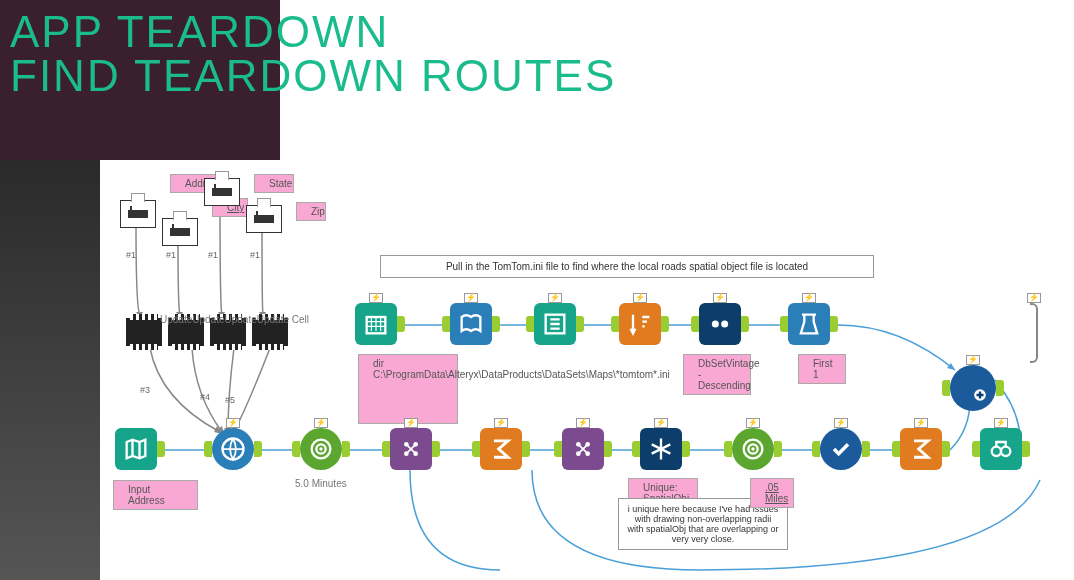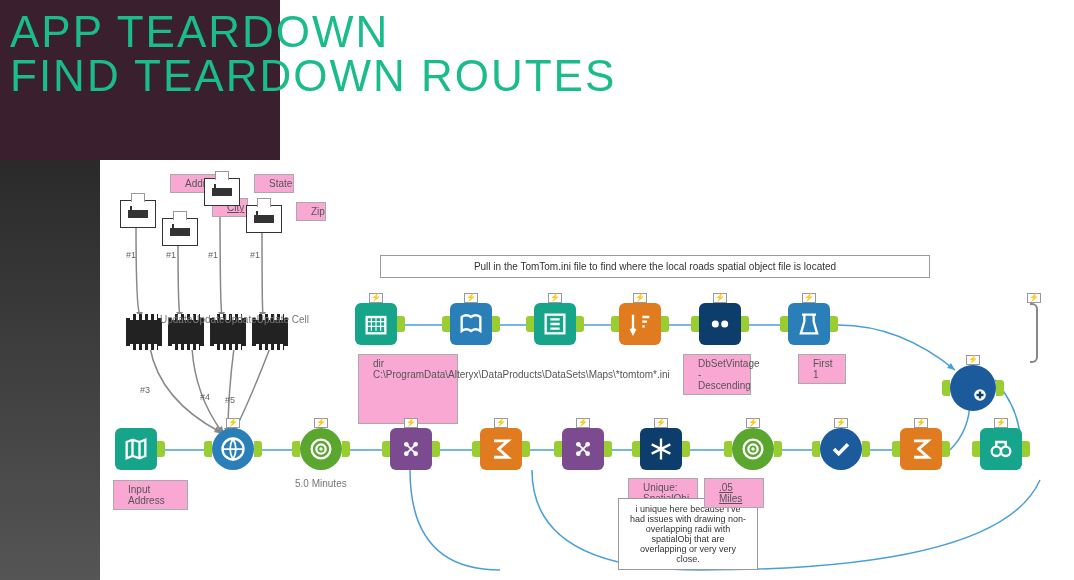--- a/index.html
+++ b/index.html
@@ -183,21 +183,21 @@
       <div class="action-tool"></div>
     </div>
 <div class="label-text" style="left:60px; top:144px; width:140px; white-space:nowrap;">
   <span>Update</span><span>Update</span><span>Update</span><span>Update Cell</span>
 </div>
 
 <div class="wire-label" style="left:40px; top:215px;">#3</div>
 <div class="wire-label" style="left:100px; top:222px;">#4</div>
 <div class="wire-label" style="left:125px; top:225px;">#5</div>
 
-<div class="annotation" style="left:280px; top:85px; width:550px;">Pull in the TomTom.ini file to find where the local roads spatial object file is located</div>
+<div class="annotation" style="left:280px; top:85px; width:494px;">Pull in the TomTom.ini file to find where the local roads spatial object file is located</div>
 
 <div class="node" style="left:255px; top:133px;">
   <div class="lightning">⚡</div>
   <div class="tool teal">
         <div class="anchor-r"></div>
     <svg viewBox="0 0 24 24">
           <rect x="4" y="6" width="16" height="14" fill="none" stroke="#fff" stroke-width="2"></rect>
           <path d="M8 6 L8 18 M12 6 L12 18 M16 6 L16 18 M4 10 L20 10 M4 14 L20 14" stroke="#fff" stroke-width="1"></path>
         </svg>
   </div>
@@ -283,21 +283,21 @@
 </div>
 
 <div class="node" style="left:15px; top:258px;">
   <div class="tool teal">
         <div class="anchor-r"></div>
     <svg viewBox="0 0 24 24">
           <path d="M4 6 L9 4 L15 6 L20 4 L20 18 L15 20 L9 18 L4 20 Z M9 4 L9 18 M15 6 L15 20" stroke="#fff" stroke-width="2" fill="none"></path>
         </svg>
   </div>
 </div>
-<div class="label-box" style="left:5px; top:310px; width:75px;">Input Address</div>
+<div class="label-box" style="left:5px; top:310px; width:85px;">Input Address</div>
 
 <div class="node" style="left:112px; top:258px;">
   <div class="lightning">⚡</div>
   <div class="tool blue" style="border-radius:50%;">
         <div class="anchor-l"></div>
         <div class="anchor-r"></div>
     <svg viewBox="0 0 24 24">
           <circle cx="12" cy="12" r="9" fill="none" stroke="#fff" stroke-width="2"></circle>
           <path d="M3 12 L21 12 M12 3 Q17 12 12 21 Q7 12 12 3" stroke="#fff" stroke-width="1.5" fill="none"></path>
         </svg>
@@ -363,35 +363,35 @@
   <div class="lightning">⚡</div>
   <div class="tool navy">
         <div class="anchor-l"></div>
         <div class="anchor-r"></div>
     <svg viewBox="0 0 24 24">
           <path d="M12 3 L12 21 M4 8 L20 16 M4 16 L20 8" stroke="#fff" stroke-width="2"></path>
         </svg>
   </div>
 </div>
 <div class="label-box" style="left:520px; top:308px; width:70px;">Unique: SpatialObj</div>
-<div class="annotation" style="left:518px; top:328px; width:140px; font-size:9px;">i unique here because I've had issues with drawing non-overlapping radii with spatialObj that are overlapping or very very close.</div>
+<div class="annotation" style="left:518px; top:328px; width:170px; font-size:9px;">i unique here because I've had issues with drawing non-overlapping radii with spatialObj that are overlapping or very very close.</div>
 
 <div class="node" style="left:632px; top:258px;">
   <div class="lightning">⚡</div>
   <div class="tool green">
         <div class="anchor-l"></div>
         <div class="anchor-r"></div>
     <svg viewBox="0 0 24 24">
           <circle cx="12" cy="12" r="8" fill="none" stroke="#fff" stroke-width="2"></circle>
           <circle cx="12" cy="12" r="4" fill="none" stroke="#fff" stroke-width="2"></circle>
           <circle cx="12" cy="12" r="1.5" fill="#fff"></circle>
         </svg>
   </div>
 </div>
-<div class="label-box" style="left:596px; top:308px; width:60px;text-decoration:underline;">.05 Miles</div>
+<div class="label-box" style="left:642px; top:308px; width:44px;text-decoration:underline;">.05 Miles</div>
 
 <div class="node" style="left:720px; top:258px;">
   <div class="lightning">⚡</div>
   <div class="tool darkblue">
         <div class="anchor-l"></div>
         <div class="anchor-r"></div>
     <svg viewBox="0 0 24 24">
           <path d="M6 12 L10 16 L18 8" stroke="#fff" stroke-width="3" fill="none"></path>
         </svg>
   </div>

